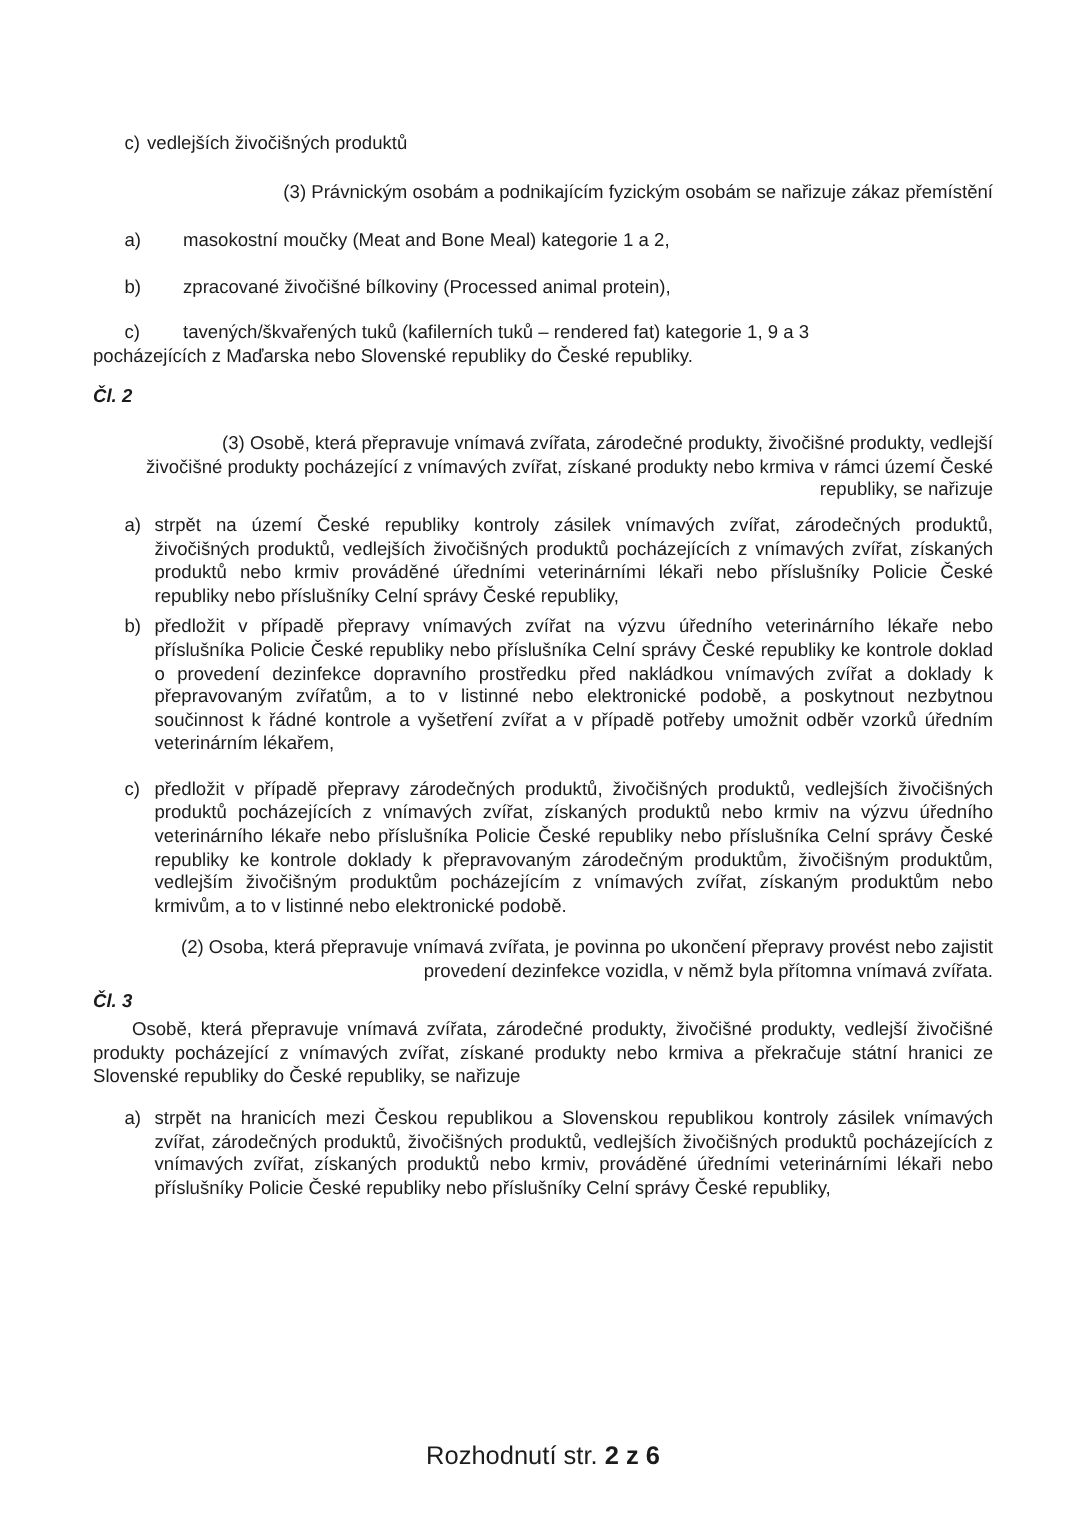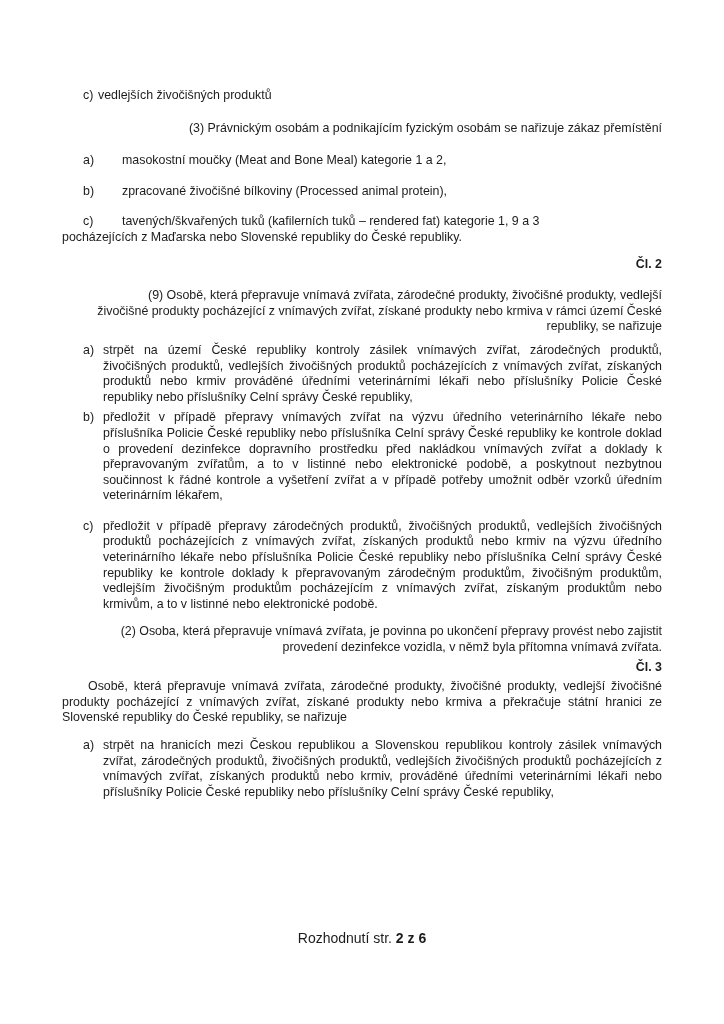--- a/index.html
+++ b/index.html
@@ -19,41 +19,42 @@
   }
   .page {
     position: absolute;
     left: 62px;
     top: 88px;
     width: 600px;
   }
   .b { margin: 0; }
   .just { text-align: justify; }
   .heading {
-    text-align: right;
+    text-align: left;
     font-weight: bold;
+    font-style: italic;
   }
   .ind  { text-indent: 33px; text-align: right; }
   .ind2 { text-indent: 26px; }
   .li { display: flex; }
   .li .lbl { flex: 0 0 auto; }
   .li .txt { flex: 1 1 auto; }
   .li-top  { padding-left: 21px; }
   .li-top .lbl  { width: 15px; }
   .li-wide { padding-left: 21px; }
   .li-wide .lbl { width: 39px; }
   .li-norm { padding-left: 21px; }
   .li-norm .lbl { width: 20px; }
   .footer {
     position: absolute;
     left: 0;
     right: 0;
-    top: 931px;
+    top: 963px;
     text-align: center;
-    font-size: 14px;
+    font-size: 17px;
     color: #1c1c1c;
   }
   .bold { font-weight: bold; }
 </style>
 </head>
 <body>
 
 <div class="page">
 
   <div class="li li-top b" style="margin-top:0">
@@ -76,21 +77,21 @@
 
   <div class="li li-wide b" style="margin-top:15px">
     <span class="lbl">c)</span>
     <span class="txt">tavených/škvařených tuků (kafilerních tuků – rendered fat) kategorie 1, 9 a 3</span>
   </div>
 
   <p class="b" style="">pocházejících z Maďarska nebo Slovenské republiky do České republiky.</p>
 
   <p class="b heading" style="margin-top:11px">Čl. 2</p>
 
-  <p class="b ind just" style="margin-top:16px">(9) Osobě, která přepravuje vnímavá zvířata, zárodečné produkty, živočišné produkty, vedlejší živočišné produkty pocházející z vnímavých zvířat, získané produkty nebo krmiva v rámci území České republiky, se nařizuje</p>
+  <p class="b ind just" style="margin-top:16px">(3) Osobě, která přepravuje vnímavá zvířata, zárodečné produkty, živočišné produkty, vedlejší živočišné produkty pocházející z vnímavých zvířat, získané produkty nebo krmiva v rámci území České republiky, se nařizuje</p>
 
   <div class="li li-norm b" style="margin-top:8px">
     <span class="lbl">a)</span>
     <span class="txt just">strpět na území České republiky kontroly zásilek vnímavých zvířat, zárodečných produktů, živočišných produktů, vedlejších živočišných produktů pocházejících z vnímavých zvířat, získaných produktů nebo krmiv prováděné úředními veterinárními lékaři nebo příslušníky Policie České republiky nebo příslušníky Celní správy České republiky,</span>
   </div>
 
   <div class="li li-norm b" style="margin-top:5px">
     <span class="lbl">b)</span>
     <span class="txt just">předložit v případě přepravy vnímavých zvířat na výzvu úředního veterinárního lékaře nebo příslušníka Policie České republiky nebo příslušníka Celní správy České republiky ke kontrole doklad o provedení dezinfekce dopravního prostředku před nakládkou vnímavých zvířat a doklady k přepravovaným zvířatům, a to v listinné nebo elektronické podobě, a poskytnout nezbytnou součinnost k řádné kontrole a vyšetření zvířat a v případě potřeby umožnit odběr vzorků úředním veterinárním lékařem,</span>
   </div>

